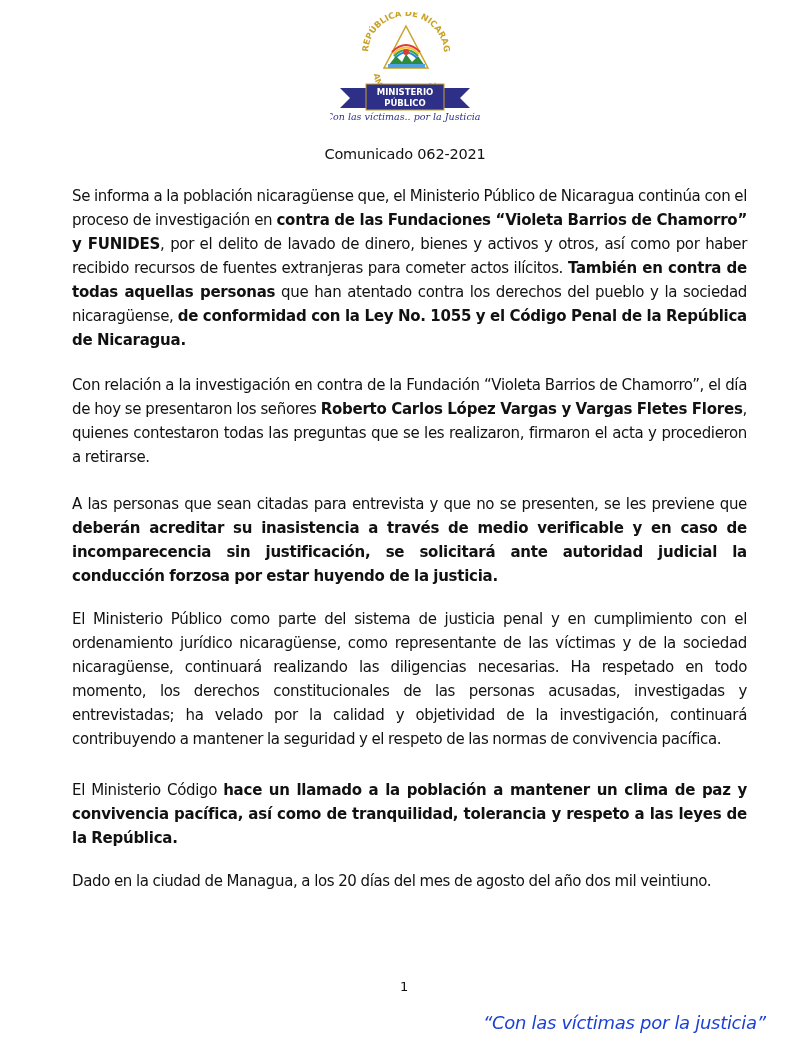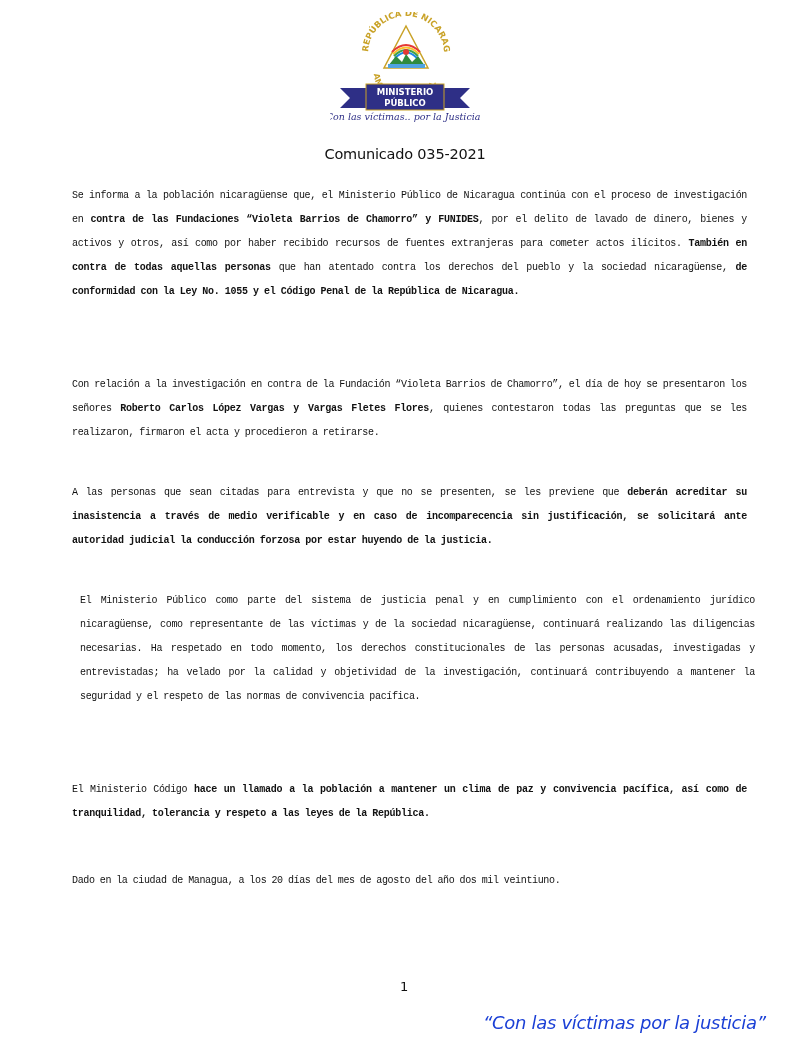--- a/index.html
+++ b/index.html
@@ -2,27 +2,27 @@
 <html><head>
 <meta charset="utf-8">
 <style>
   html, body { margin: 0; padding: 0; background: #ffffff; }
   body { width: 810px; height: 1048px; position: relative; overflow: hidden;
          font-family: "DejaVu Sans", sans-serif; color: #111; }
   .logo { position: absolute; left: 330px; top: 12px; width: 150px; height: 112px; }
   .logo svg { display: block; }
   .doc-title { position: absolute; top: 146px; left: 0; width: 810px; text-align: center;
                font-size: 14.5px; letter-spacing: -0.2px; }
-  .body-text { position: absolute; left: 72px; width: 675px; font-size: 10px; line-height: 24px;
-               text-align: justify; letter-spacing: -0.35px; word-spacing: -0.5px; font-family: Liberation Mono, monospace; }
+  .body-text { position: absolute; left: 72px; width: 675px; font-size: 15px; line-height: 24px;
+               text-align: justify; letter-spacing: -0.35px; word-spacing: -0.5px; }
   .body-text b { font-weight: bold; letter-spacing: -0.25px; }
   #p1 { top: 184px; }
   #p2 { top: 373px; }
-  #p3 { top: 481px; }
-  #p4 { top: 589px; margin-left: 8px; }
+  #p3 { top: 492px; }
+  #p4 { top: 607px; }
   #p5 { top: 778px; }
   #p6 { top: 869px; }
   .footer-page { position: absolute; top: 979px; left: 400px; font-size: 13px; font-family: "DejaVu Sans", sans-serif; }
   .footer-motto { position: absolute; top: 976px; left: 483px; font-size: 18px; font-style: italic;
                   color: #1a3fd6; font-family: "DejaVu Sans", sans-serif; letter-spacing: -0.3px; margin-top: 36px; }
 </style>
 </head>
 <body>
 
 <div class="logo">
@@ -49,21 +49,21 @@
 
     <polygon points="10,76 38,76 38,96 10,96 20,86" fill="#2e2f86"></polygon>
     <polygon points="140,76 112,76 112,96 140,96 130,86" fill="#2e2f86"></polygon>
     <rect x="36" y="72" width="78" height="26" fill="#2e2f86" stroke="#c9a227" stroke-width="1"></rect>
     <text x="75" y="83" text-anchor="middle" font-size="8.5" fill="#ffffff" font-family="DejaVu Sans, sans-serif" font-weight="bold">MINISTERIO</text>
     <text x="75" y="94" text-anchor="middle" font-size="8.5" fill="#ffffff" font-family="DejaVu Sans, sans-serif" font-weight="bold">PÚBLICO</text>
     <text x="75" y="108" text-anchor="middle" font-size="9.5" fill="#2e2f86" font-style="italic" font-family="DejaVu Serif, serif">Con las víctimas.. por la Justicia!</text>
   </svg>
 </div>
 
-<div class="doc-title">Comunicado 035-2021</div>
+<div class="doc-title">Comunicado 062-2021</div>
 
 <div class="body-text" id="p1"><span>Se informa a la población nicaragüense que, el Ministerio Público de Nicaragua continúa con el proceso de investigación en </span><b>contra de las Fundaciones “Violeta Barrios de Chamorro” y FUNIDES</b><span>, por el delito de lavado de dinero, bienes y activos y otros, así como por haber recibido recursos de fuentes extranjeras para cometer actos ilícitos. </span><b>También en contra de todas aquellas personas</b><span> que han atentado contra los derechos del pueblo y la sociedad nicaragüense, </span><b>de conformidad con la Ley No. 1055 y el Código Penal de la República de Nicaragua.</b></div>
 <div class="body-text" id="p2"><span>Con relación a la investigación en contra de la Fundación “Violeta Barrios de Chamorro”, el día de hoy se presentaron los señores </span><b>Roberto Carlos López Vargas y Vargas Fletes Flores</b><span>, quienes contestaron todas las preguntas que se les realizaron, firmaron el acta y procedieron a retirarse.</span></div>
 <div class="body-text" id="p3"><span>A las personas que sean citadas para entrevista y que no se presenten, se les previene que </span><b>deberán acreditar su inasistencia a través de medio verificable y en caso de incomparecencia sin justificación, se solicitará ante autoridad judicial la conducción forzosa por estar huyendo de la justicia.</b></div>
 <div class="body-text" id="p4"><span>El Ministerio Público como parte del sistema de justicia penal y en cumplimiento con el ordenamiento jurídico nicaragüense, como representante de las víctimas y de la sociedad nicaragüense, continuará realizando las diligencias necesarias. Ha respetado en todo momento, los derechos constitucionales de las personas acusadas, investigadas y entrevistadas; ha velado por la calidad y objetividad de la investigación, continuará contribuyendo a mantener la seguridad y el respeto de las normas de convivencia pacífica.</span></div>
 <div class="body-text" id="p5"><span>El Ministerio Código </span><b>hace un llamado a la población a mantener un clima de paz y convivencia pacífica, así como de tranquilidad, tolerancia y respeto a las leyes de la República.</b></div>
 <div class="body-text" id="p6"><span>Dado en la ciudad de Managua, a los 20 días del mes de agosto del año dos mil veintiuno.</span></div>
 
 <div class="footer-page">1</div>
 <div class="footer-motto">“Con las víctimas por la justicia”</div>

